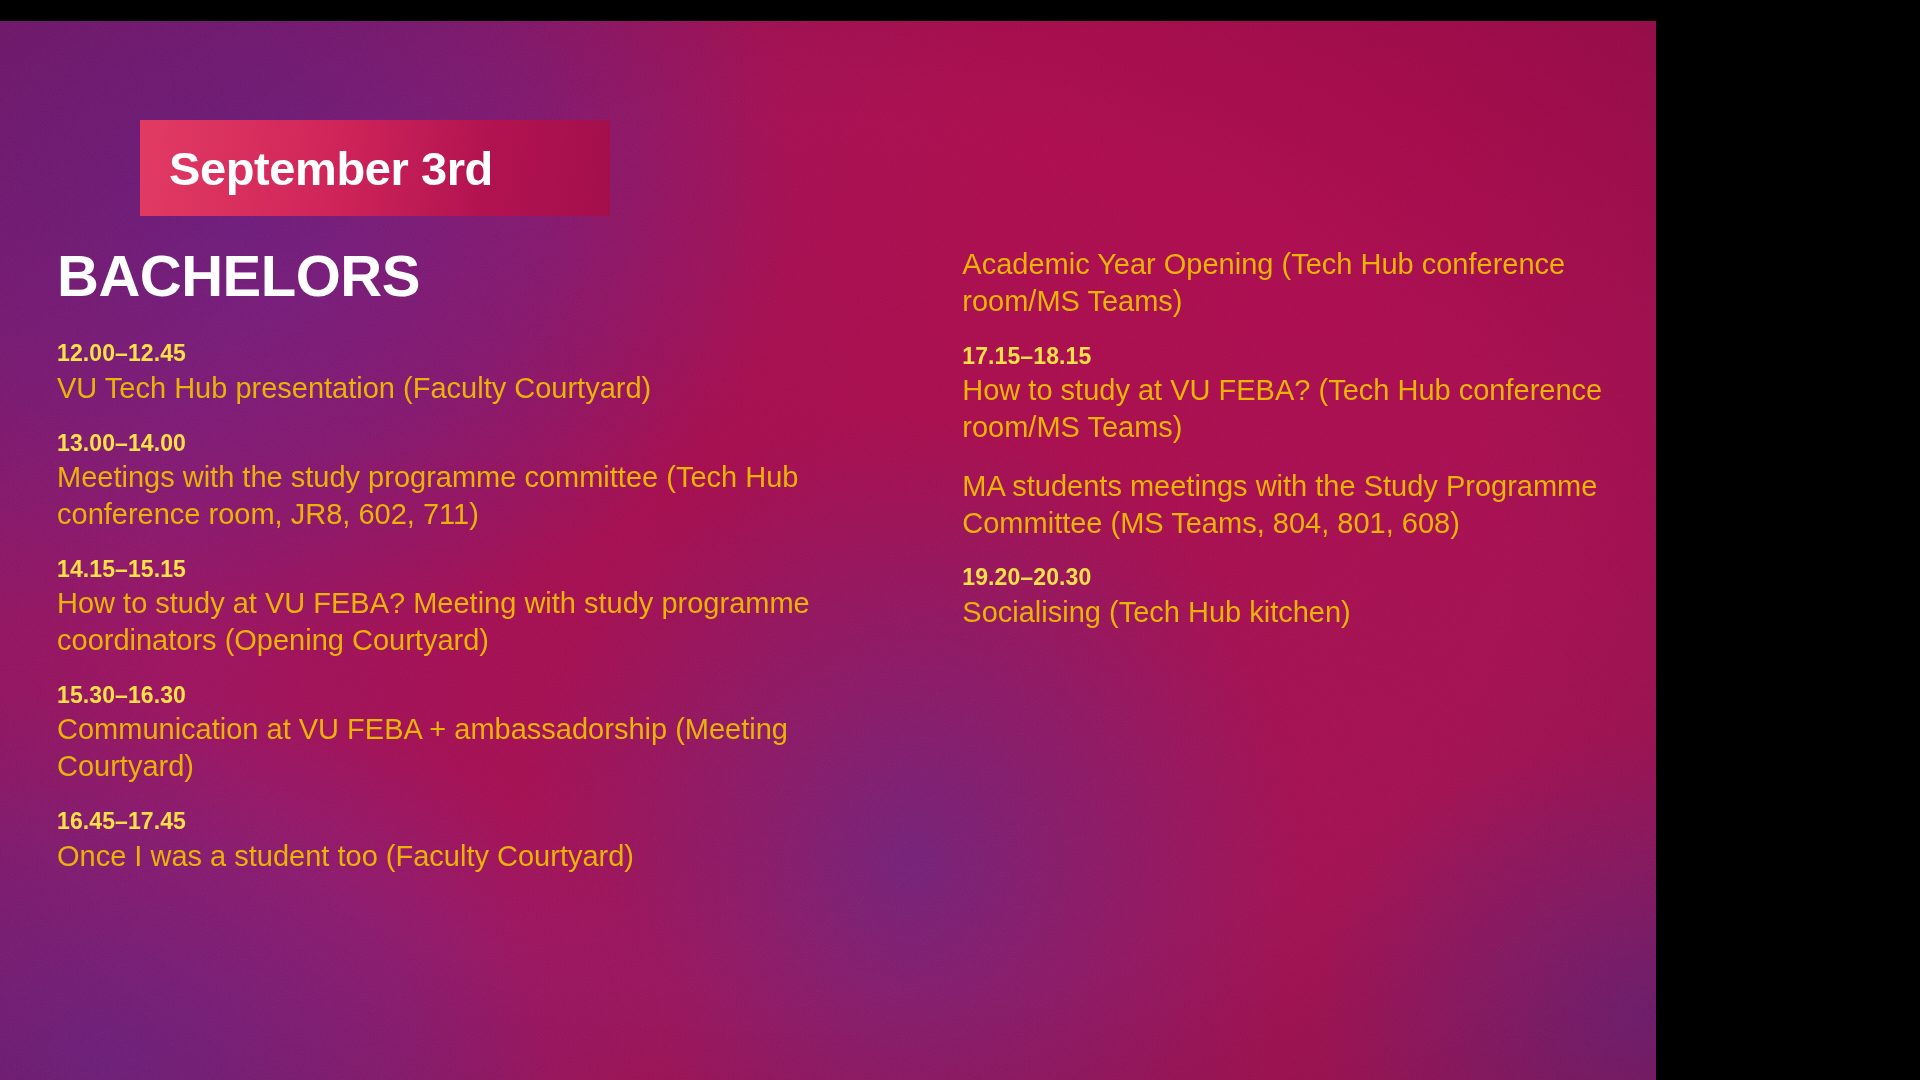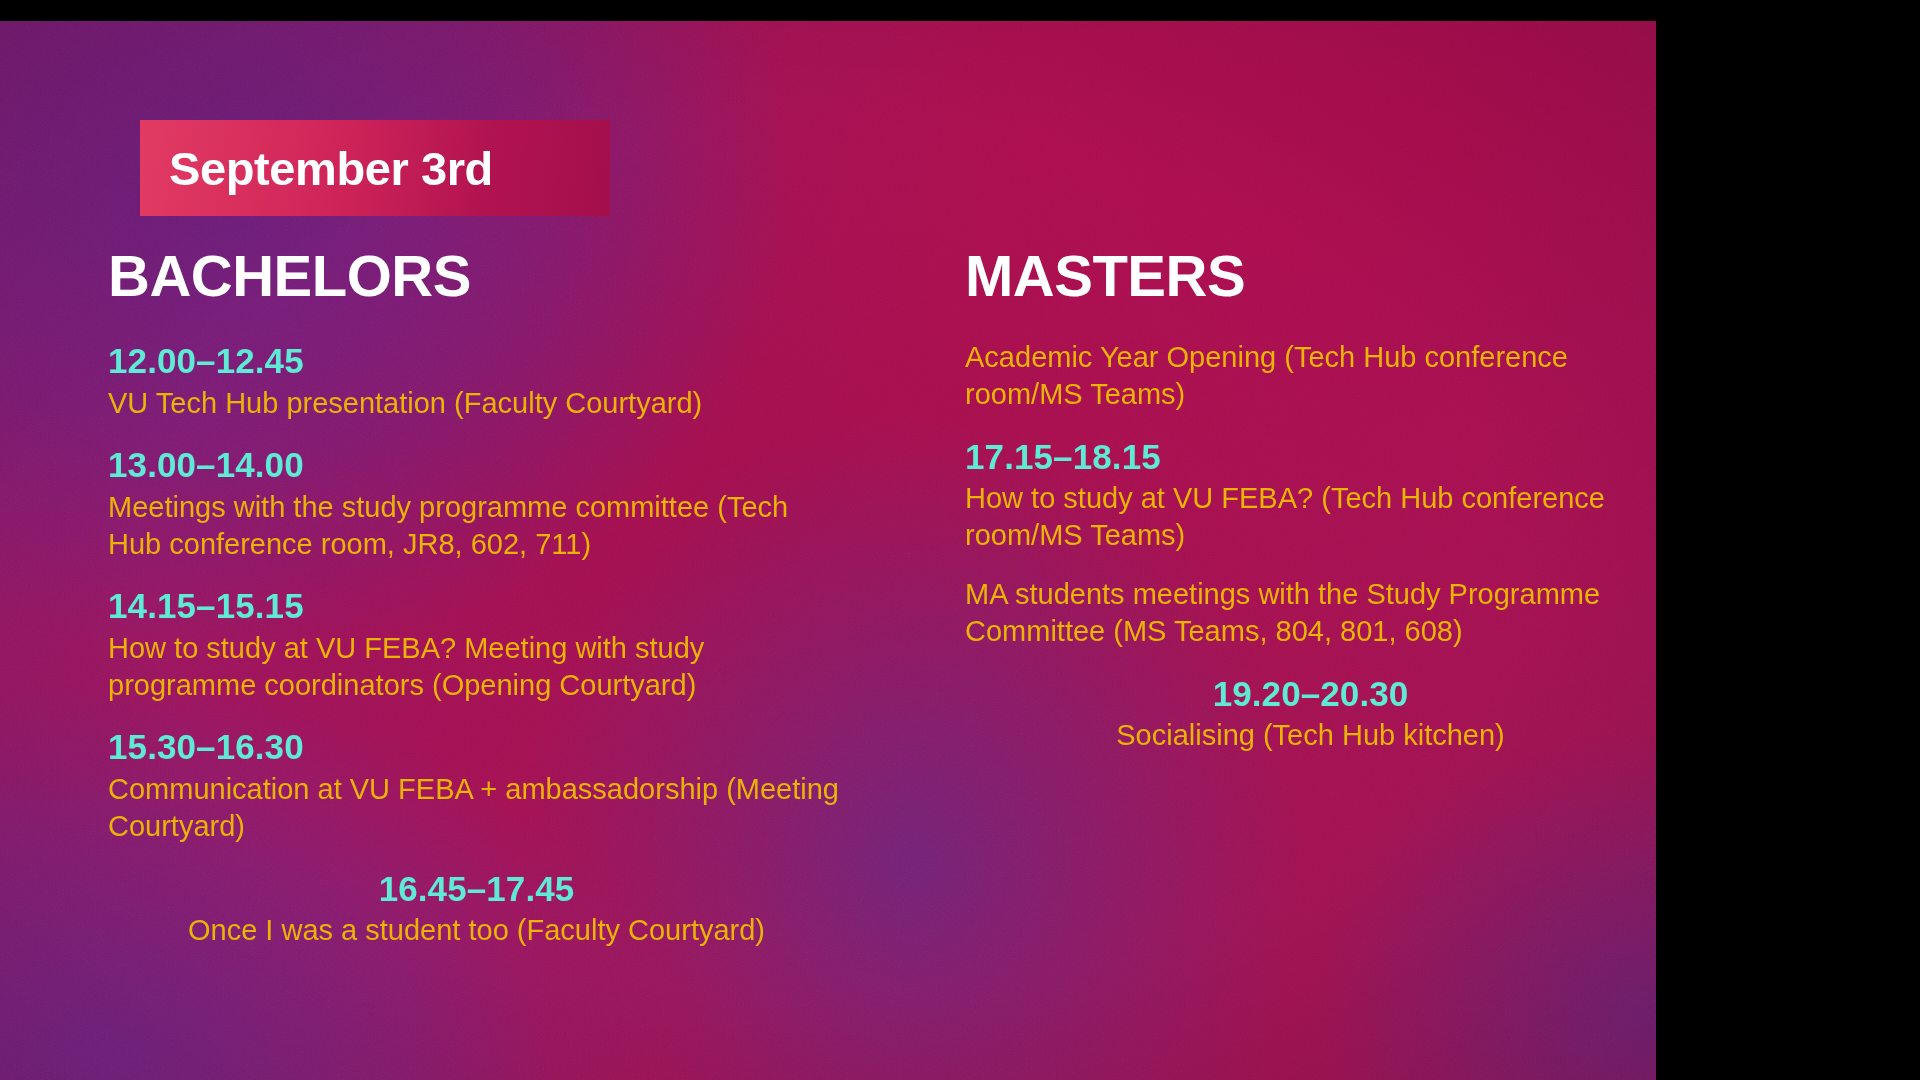--- a/index.html
+++ b/index.html
@@ -109,39 +109,39 @@
     line-height: 1;
   }
 
   .columns {
     position: absolute;
     left: 0;
     top: 225px;
     width: 100%;
     display: flex;
   }
-  .col-bachelors { width: 940px; padding-left: 108px; box-sizing: border-box; }
+  .col-bachelors { width: 940px; padding-left: 57px; box-sizing: border-box; }
   .col-masters  { width: 900px; padding-left: 120px; box-sizing: border-box; }
 
   .col-heading {
     color: #ffffff;
     font-size: 58px;
     font-weight: 700;
     letter-spacing: -0.5px;
     line-height: 1.02;
     margin: 0 0 34px 0;
     white-space: nowrap;
   }
 
   .entry { margin-bottom: 22px; }
-  .entry:last-child { margin-bottom: 0; text-align: center; }
+  .entry:last-child { margin-bottom: 0; }
 
   .entry-time {
-    color: #5eead4;
-    font-size: 35px;
+    color: #fde047;
+    font-size: 23px;
     font-weight: 700;
     letter-spacing: 0.1px;
     line-height: 1.24;
     margin-bottom: 2px;
   }
   .entry-desc {
     color: #eab308;
     font-size: 29px;
     font-weight: 400;
     line-height: 1.27;
@@ -200,21 +200,20 @@
           <div class="entry-time">15.30–16.30</div>
           <div class="entry-desc">Communication at VU FEBA + ambassadorship (Meeting Courtyard)</div>
         </div>
         <div class="entry">
           <div class="entry-time">16.45–17.45</div>
           <div class="entry-desc">Once I was a student too (Faculty Courtyard)</div>
         </div>
       </div>
 
       <div class="col-masters">
-        <h2 class="col-heading">MASTERS</h2>
 
         <div class="entry">
           <div class="entry-desc">Academic Year Opening (Tech Hub conference room/MS Teams)</div>
         </div>
         <div class="entry">
           <div class="entry-time">17.15–18.15</div>
           <div class="entry-desc">How to study at VU FEBA? (Tech Hub conference room/MS Teams)</div>
         </div>
         <div class="entry">
           <div class="entry-desc">MA students meetings with the Study Programme Committee (MS Teams, 804, 801, 608)</div>

